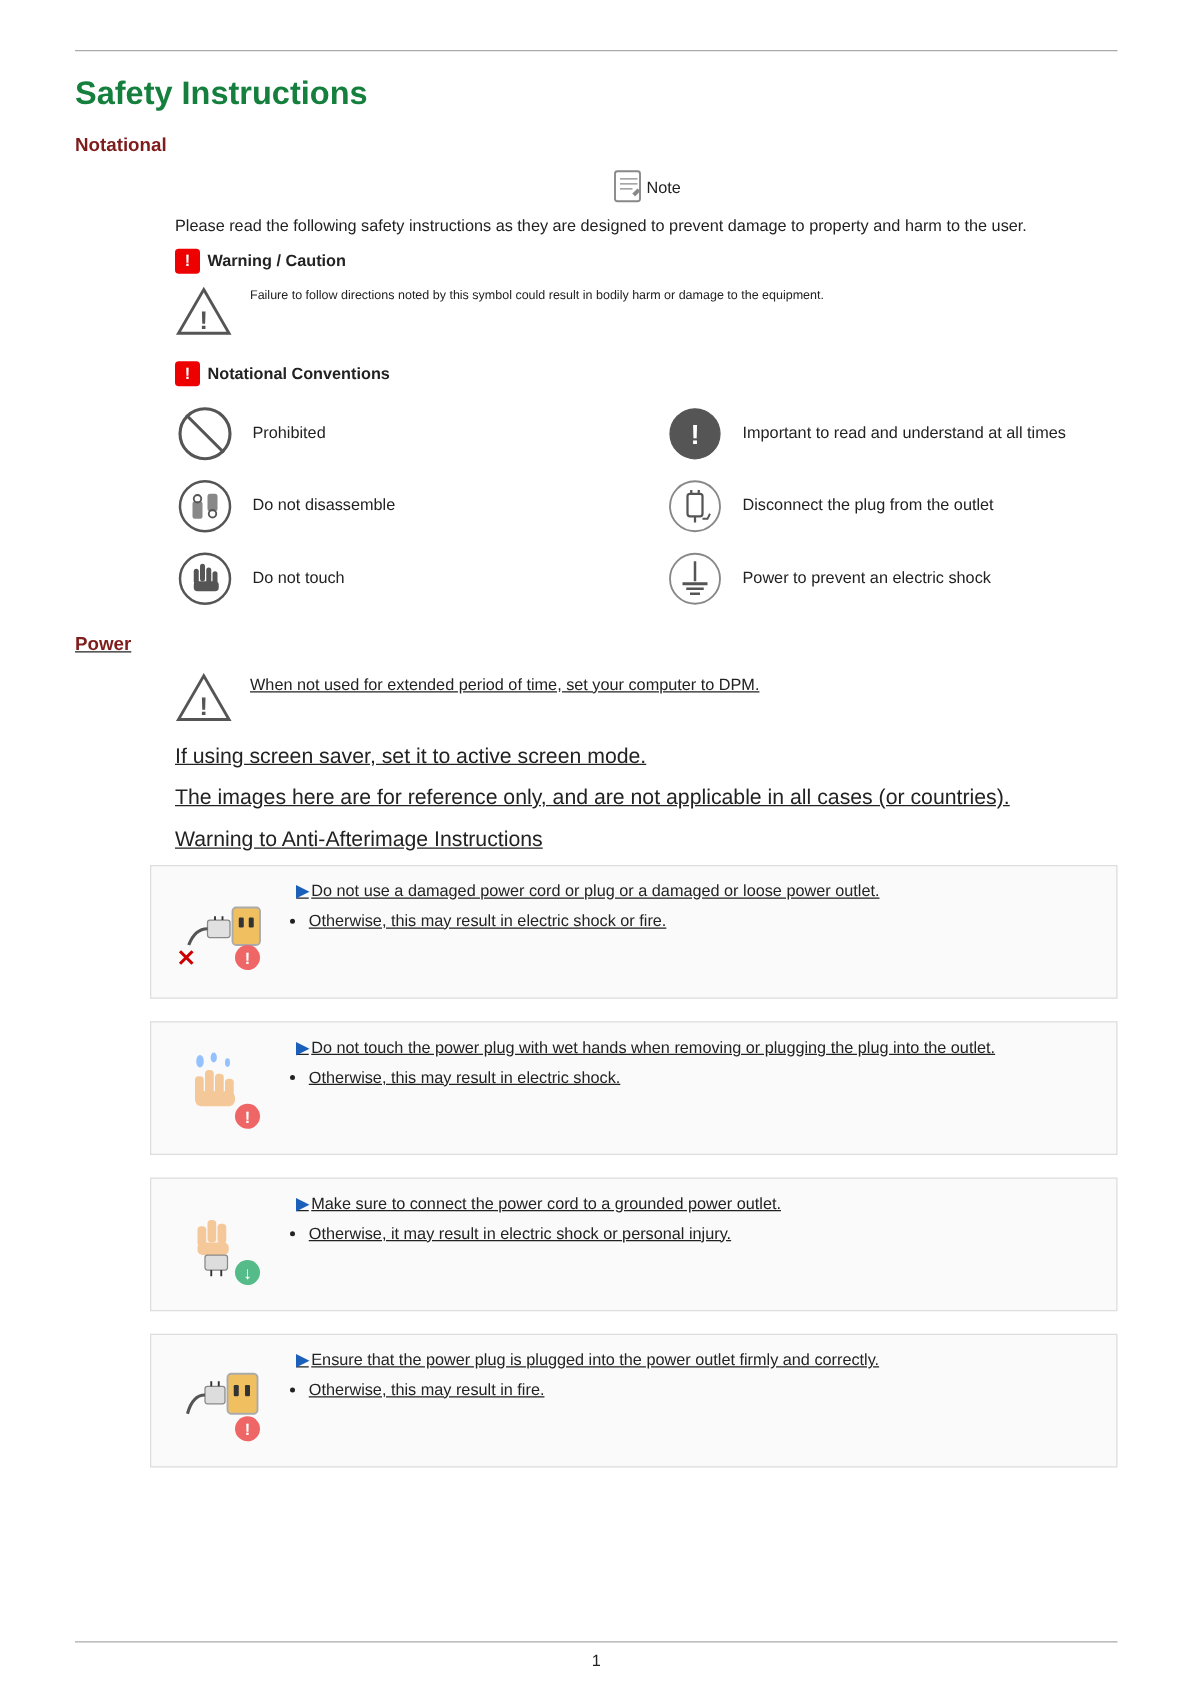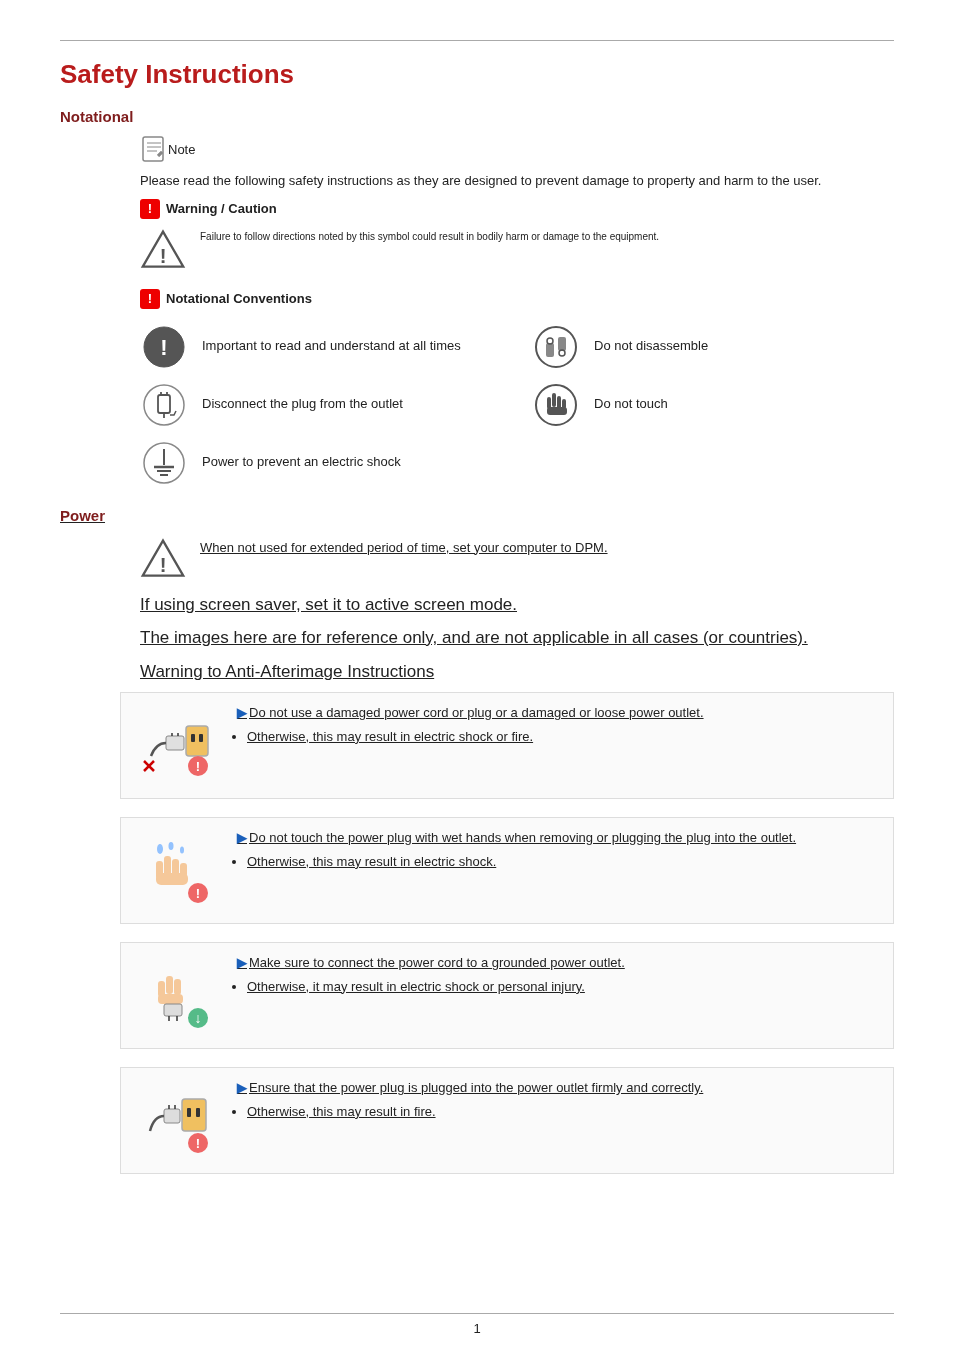--- a/index.html
+++ b/index.html
@@ -26,33 +26,34 @@
       border-bottom: 1.5px solid #aaa;
       position: absolute;
       bottom: 36px;
       left: 60px;
       right: 60px;
     }
     h1.page-title {
       font-size: 26px;
       font-weight: bold;
       margin-bottom: 18px;
-      color: #b91c1c;
+      color: #15803d;
     }
     h2.section-title {
       font-size: 15px;
       font-weight: bold;
       margin-bottom: 10px;
       color: #7f1d1d;
     }
     .note-icon-row {
       display: flex;
       align-items: center;
       margin-bottom: 8px;
       margin-left: 80px;
+      justify-content: center;
     }
     .note-label {
       font-size: 13px;
       font-weight: normal;
     }
     .warning-row {
       display: flex;
       align-items: center;
       margin-bottom: 6px;
       margin-left: 80px;
@@ -228,20 +229,27 @@
     <p class="caution-text">Failure to follow directions noted by this symbol could result in bodily harm or damage to the equipment.</p>
   </div>
 
   <div class="notational-conv-title">
     <span class="warning-exclamation">!</span>
     <span class="warning-label">Notational Conventions</span>
   </div>
 
   <div class="conv-grid">
 
+    <div class="conv-item">
+      <svg class="conv-icon" viewBox="0 0 48 48" xmlns="http://www.w3.org/2000/svg">
+        <circle cx="24" cy="24" r="20" fill="none" stroke="#555" stroke-width="2.5"></circle>
+        <line x1="9" y1="9" x2="39" y2="39" stroke="#555" stroke-width="2.5"></line>
+      </svg>
+      <span class="conv-text">Prohibited</span>
+    </div>
 
     <div class="conv-item">
       <svg class="conv-icon" viewBox="0 0 48 48" xmlns="http://www.w3.org/2000/svg">
         <circle cx="24" cy="24" r="20" fill="#555" stroke="#555" stroke-width="1"></circle>
         <text x="24" y="32" text-anchor="middle" font-size="22" font-weight="bold" fill="white">!</text>
       </svg>
       <span class="conv-text">Important to read and understand at all times</span>
     </div>
 
     <div class="conv-item">

